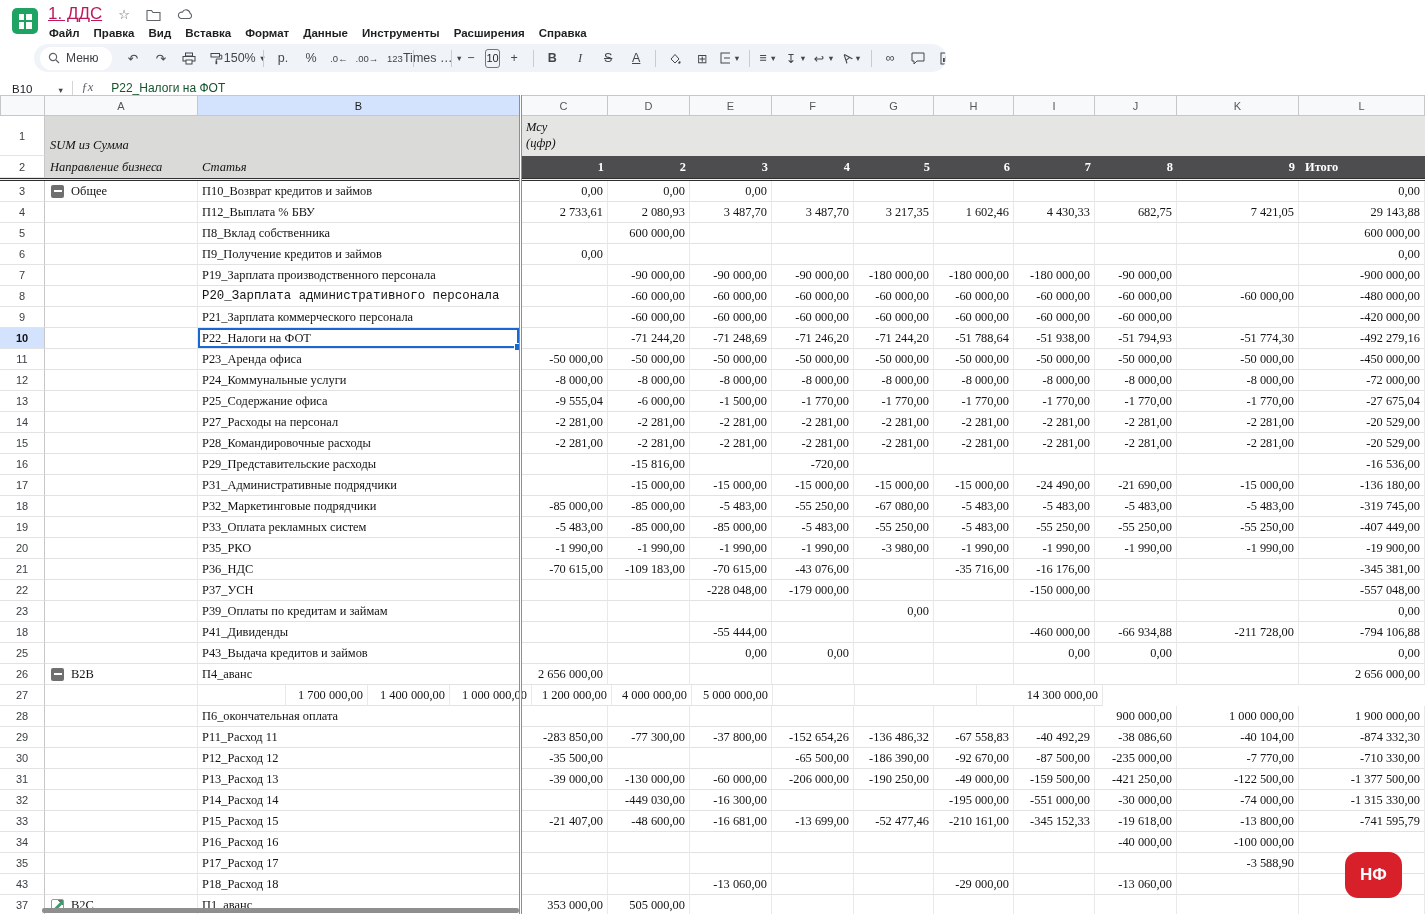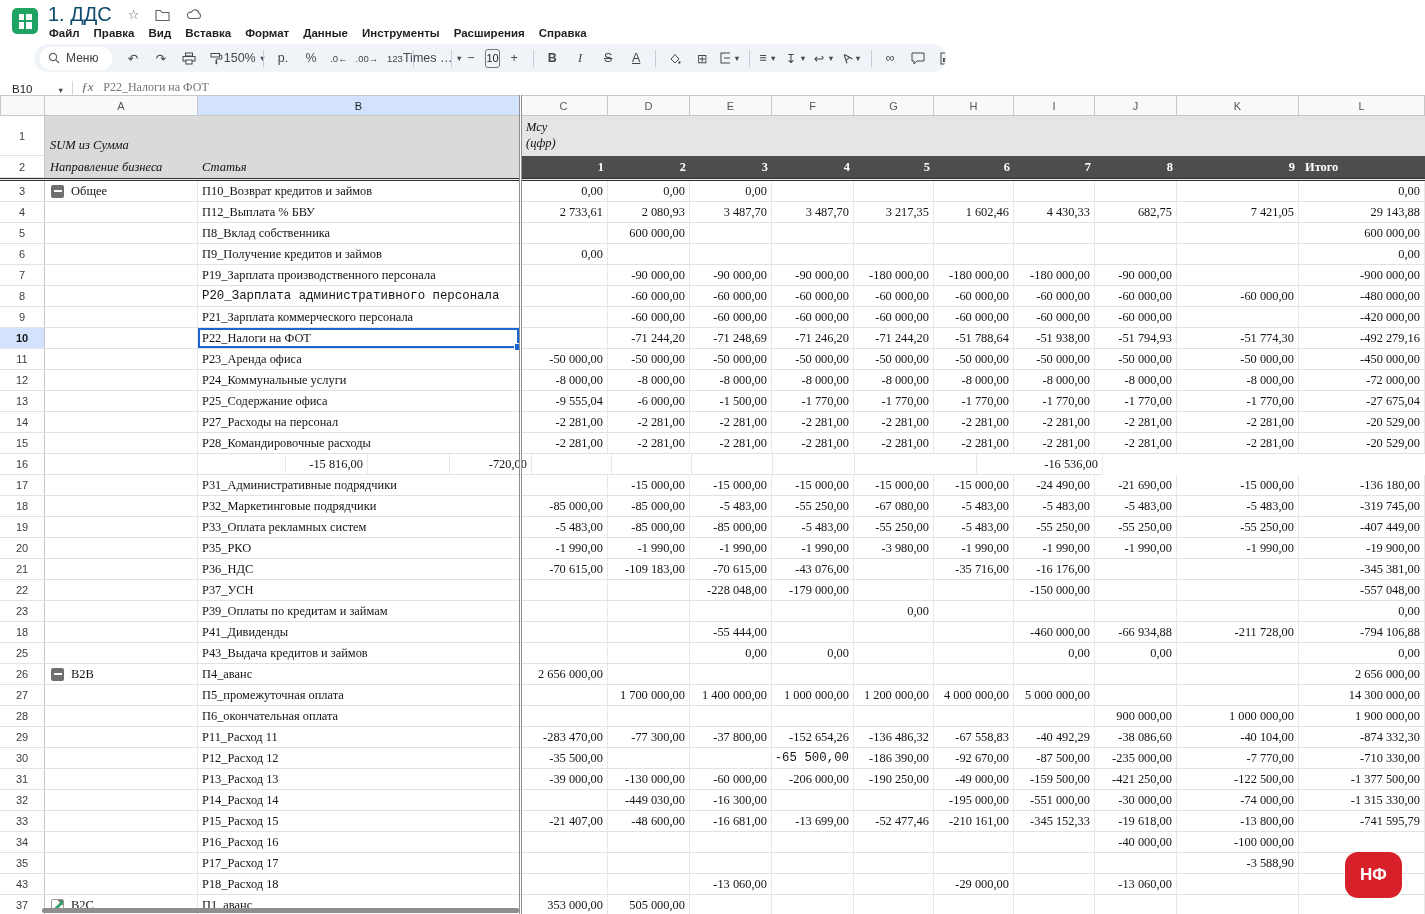--- a/index.html
+++ b/index.html
@@ -5,21 +5,21 @@
   html,body{margin:0;padding:0;background:#fff;}
   .screen{position:relative;width:1425px;height:914px;overflow:hidden;background:#fff;
           font-family:"Liberation Sans",sans-serif;color:#1f1f1f;}
   
   .sheets-logo{position:absolute;left:12px;top:8px;width:26px;height:26px;background:#1ea362;
     border-radius:5px;display:flex;align-items:center;justify-content:center;}
   .sheets-logo .lg{width:13px;height:15px;background:
      linear-gradient(to right,transparent 5px,#1ea362 5px,#1ea362 7px,transparent 7px),
      linear-gradient(to bottom,transparent 6px,#1ea362 6px,#1ea362 8px,transparent 8px),#fff;}
   .title-row{position:absolute;left:48px;top:4px;height:20px;display:flex;align-items:center;gap:16px;}
-  .doc-title{font-size:20px;color:#0c4a6e;}
+  .doc-title{font-size:17px;color:#be185d;text-decoration:underline;}
   .t-ic{font-size:13px;color:#5f6368;line-height:1;display:flex;align-items:center;}
   .menubar{position:absolute;left:42px;top:25px;display:flex;}
   .menu-item{font-size:11.5px;color:#1f1f1f;padding:2px 7px;border-radius:4px;cursor:default;font-weight:bold;}
   
   .toolbar{position:absolute;left:34px;top:44px;height:28px;width:912px;background:#f0f4f9;
     border-radius:14px;display:flex;align-items:center;padding:0 6px;gap:1px;overflow:hidden;box-sizing:border-box;}
   .tb-search{display:flex;align-items:center;gap:6px;background:#fff;border-radius:12px;height:23px;
     padding:0 14px 0 8px;font-size:12px;color:#3c4043;margin-right:6px;}
   .tb-btn{min-width:21px;height:23px;display:flex;align-items:center;justify-content:center;
     font-size:12.5px;color:#43474b;border-radius:4px;padding:0 3px;white-space:nowrap;}
@@ -29,21 +29,21 @@
   .fs-box{width:21px;height:17px;border:1px solid #747775;border-radius:3px;display:flex;
     align-items:center;justify-content:center;font-size:11px;background:#f0f4f9;}
   .u{text-decoration:underline;}
   .strike{text-decoration:line-through;}
   .rotA{display:inline-block;transform:rotate(-40deg);}
   
   .formulabar{position:absolute;left:0;top:75px;width:1425px;height:20px;display:flex;align-items:flex-end;background:#fff;}
   .namebox{width:42px;padding-left:12px;font-size:11.5px;color:#202124;}
   .fb-sep{width:1px;height:14px;background:#d5d5d5;margin:0 8px;}
   .fx{font-family:"Liberation Serif",serif;font-style:italic;font-size:12.5px;color:#5f6368;}
-  .fb-text{font-size:12px;color:#737373;margin-left:10px;font-family:Liberation Serif, serif;}
+  .fb-text{font-size:12px;color:#14532d;margin-left:18px;}
   
   .grid{position:absolute;left:0;top:95px;width:1425px;height:821px;background:#fff;}
   .hdr-row{display:flex;height:21px;}
   .hdr-cell,.hdr-corner{box-sizing:border-box;background:#f8f9fa;border:1px solid #c7c7c7;border-left:none;
     font-size:11px;color:#575757;display:flex;align-items:center;justify-content:center;flex:none;}
   .hdr-corner{width:45px;border-left:1px solid #c7c7c7;}
   .hdr-cell.sel{background:#d3e3fd;color:#1b1b1b;}
   .prow{display:flex;}
   .rownum{box-sizing:border-box;width:45px;flex:none;background:#fff;border-right:1px solid #c7c7c7;
     border-bottom:1px solid #e3e3e3;font-size:11px;color:#3c4043;display:flex;align-items:center;justify-content:center;}
@@ -469,20 +469,21 @@
           <div class="cell num" style="width: 80px;">-2 281,00</div>
           <div class="cell num" style="width: 80px;">-2 281,00</div>
           <div class="cell num" style="width: 81px;">-2 281,00</div>
           <div class="cell num" style="width: 82px;">-2 281,00</div>
           <div class="cell num" style="width: 122px;">-2 281,00</div>
           <div class="cell num" style="width: 126px;">-20 529,00</div>
         </div>
         <div class="row">
           <div class="rownum">16</div>
           <div class="cell grp" style="width: 153px;"></div>
+          <div class="cell lbl" style="width: 322px;">Р29_Представительские расходы</div>
           <div class="cell num" style="width: 88px;"></div>
           <div class="cell num" style="width: 82px;">-15 816,00</div>
           <div class="cell num" style="width: 82px;"></div>
           <div class="cell num" style="width: 82px;">-720,00</div>
           <div class="cell num" style="width: 80px;"></div>
           <div class="cell num" style="width: 80px;"></div>
           <div class="cell num" style="width: 81px;"></div>
           <div class="cell num" style="width: 82px;"></div>
           <div class="cell num" style="width: 122px;"></div>
           <div class="cell num" style="width: 126px;">-16 536,00</div>
@@ -636,21 +637,20 @@
           <div class="cell num" style="width: 80px;"></div>
           <div class="cell num" style="width: 80px;"></div>
           <div class="cell num" style="width: 81px;"></div>
           <div class="cell num" style="width: 82px;"></div>
           <div class="cell num" style="width: 122px;"></div>
           <div class="cell num" style="width: 126px;">2 656 000,00</div>
         </div>
         <div class="row">
           <div class="rownum">27</div>
           <div class="cell grp" style="width: 153px;"></div>
-          <div class="cell lbl" style="width: 322px;">П5_промежуточная оплата</div>
           <div class="cell num" style="width: 88px;"></div>
           <div class="cell num" style="width: 82px;">1 700 000,00</div>
           <div class="cell num" style="width: 82px;">1 400 000,00</div>
           <div class="cell num" style="width: 82px;">1 000 000,00</div>
           <div class="cell num" style="width: 80px;">1 200 000,00</div>
           <div class="cell num" style="width: 80px;">4 000 000,00</div>
           <div class="cell num" style="width: 81px;">5 000 000,00</div>
           <div class="cell num" style="width: 82px;"></div>
           <div class="cell num" style="width: 122px;"></div>
           <div class="cell num" style="width: 126px;">14 300 000,00</div>
@@ -667,39 +667,39 @@
           <div class="cell num" style="width: 80px;"></div>
           <div class="cell num" style="width: 81px;"></div>
           <div class="cell num" style="width: 82px;">900 000,00</div>
           <div class="cell num" style="width: 122px;">1 000 000,00</div>
           <div class="cell num" style="width: 126px;">1 900 000,00</div>
         </div>
         <div class="row">
           <div class="rownum">29</div>
           <div class="cell grp" style="width: 153px;"></div>
           <div class="cell lbl" style="width: 322px;">Р11_Расход 11</div>
-          <div class="cell num" style="width: 88px;">-283 470,00</div>
+          <div class="cell num" style="width: 88px;">-283 850,00</div>
           <div class="cell num" style="width: 82px;">-77 300,00</div>
           <div class="cell num" style="width: 82px;">-37 800,00</div>
           <div class="cell num" style="width: 82px;">-152 654,26</div>
           <div class="cell num" style="width: 80px;">-136 486,32</div>
           <div class="cell num" style="width: 80px;">-67 558,83</div>
           <div class="cell num" style="width: 81px;">-40 492,29</div>
           <div class="cell num" style="width: 82px;">-38 086,60</div>
           <div class="cell num" style="width: 122px;">-40 104,00</div>
           <div class="cell num" style="width: 126px;">-874 332,30</div>
         </div>
         <div class="row">
           <div class="rownum">30</div>
           <div class="cell grp" style="width: 153px;"></div>
           <div class="cell lbl" style="width: 322px;">Р12_Расход 12</div>
           <div class="cell num" style="width: 88px;">-35 500,00</div>
           <div class="cell num" style="width: 82px;"></div>
           <div class="cell num" style="width: 82px;"></div>
-          <div class="cell num" style="width: 82px; font-family: Liberation Mono, monospace;">-65 500,00</div>
+          <div class="cell num" style="width: 82px;">-65 500,00</div>
           <div class="cell num" style="width: 80px;">-186 390,00</div>
           <div class="cell num" style="width: 80px;">-92 670,00</div>
           <div class="cell num" style="width: 81px;">-87 500,00</div>
           <div class="cell num" style="width: 82px;">-235 000,00</div>
           <div class="cell num" style="width: 122px;">-7 770,00</div>
           <div class="cell num" style="width: 126px;">-710 330,00</div>
         </div>
         <div class="row">
           <div class="rownum">31</div>
           <div class="cell grp" style="width: 153px;"></div>

